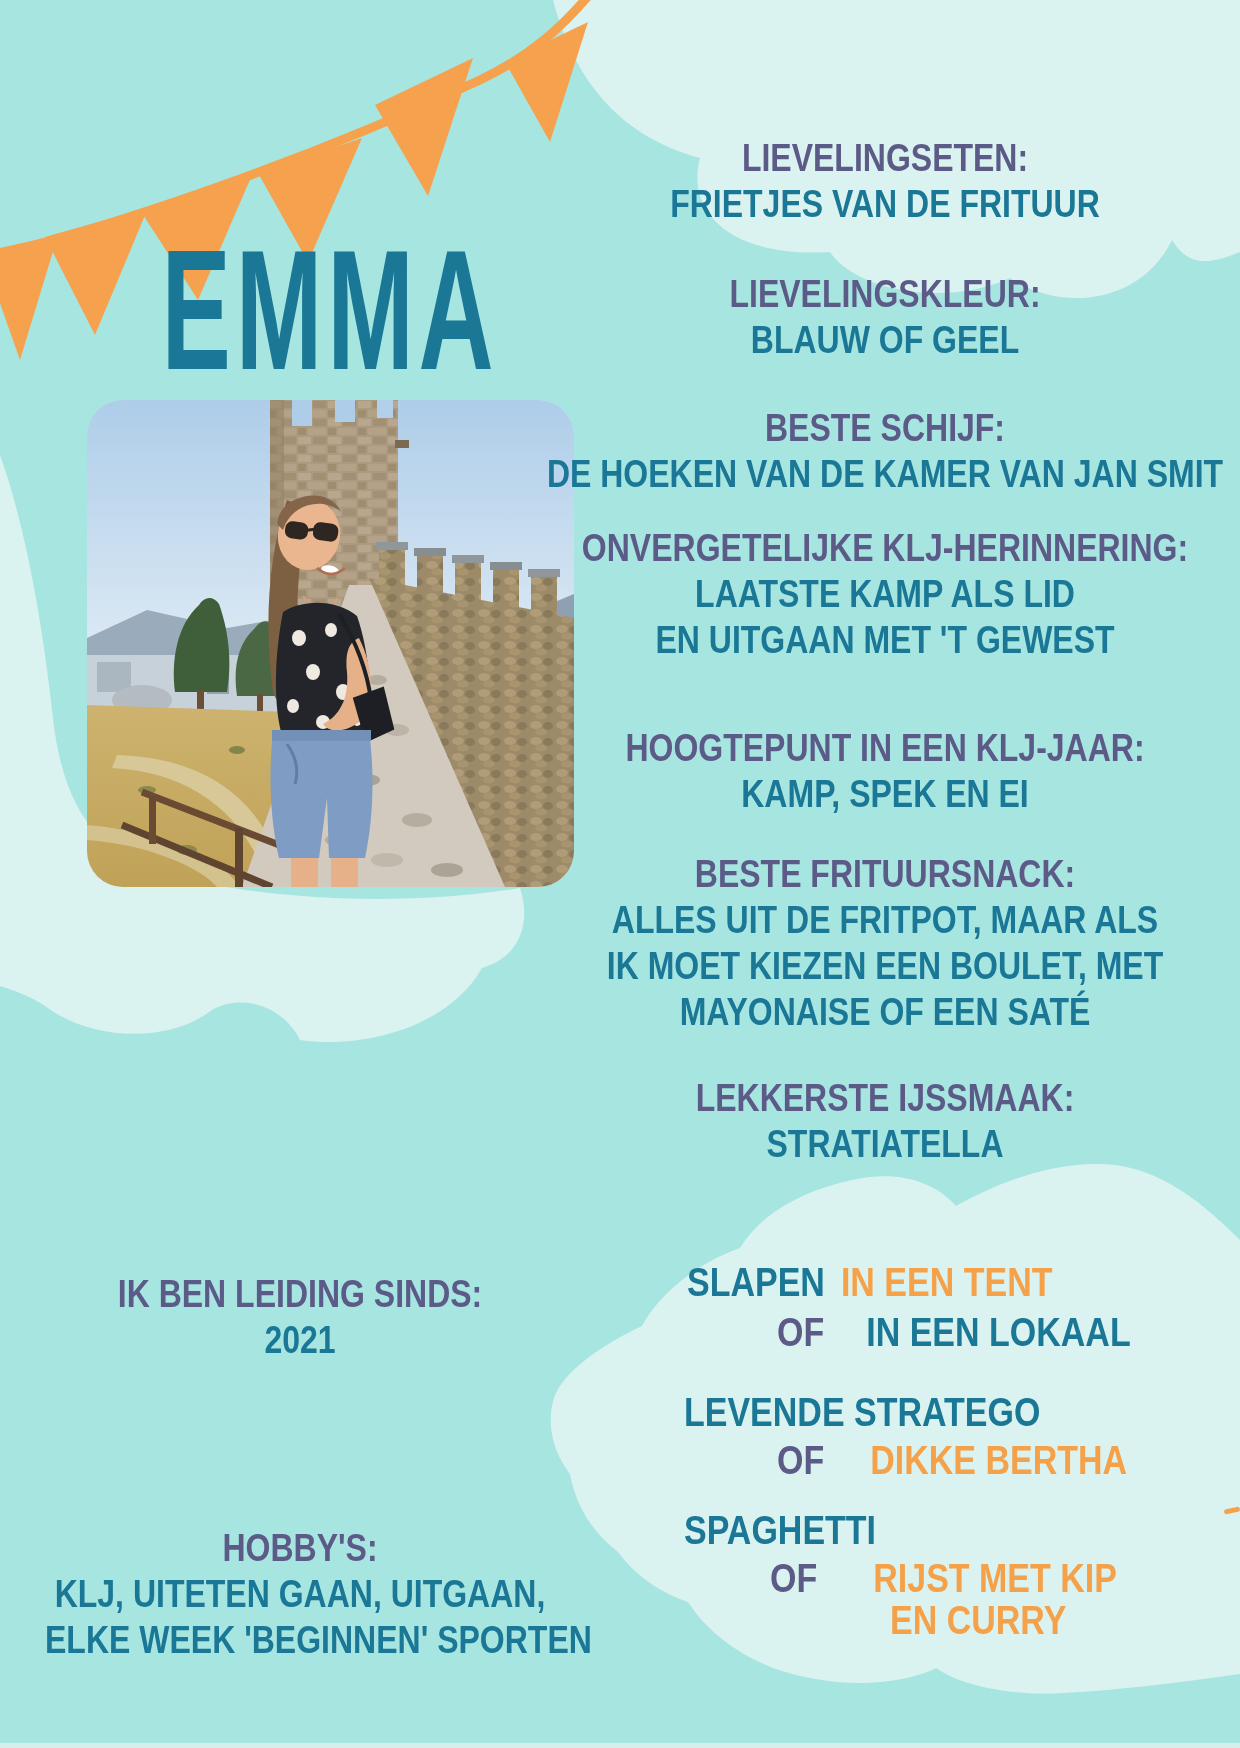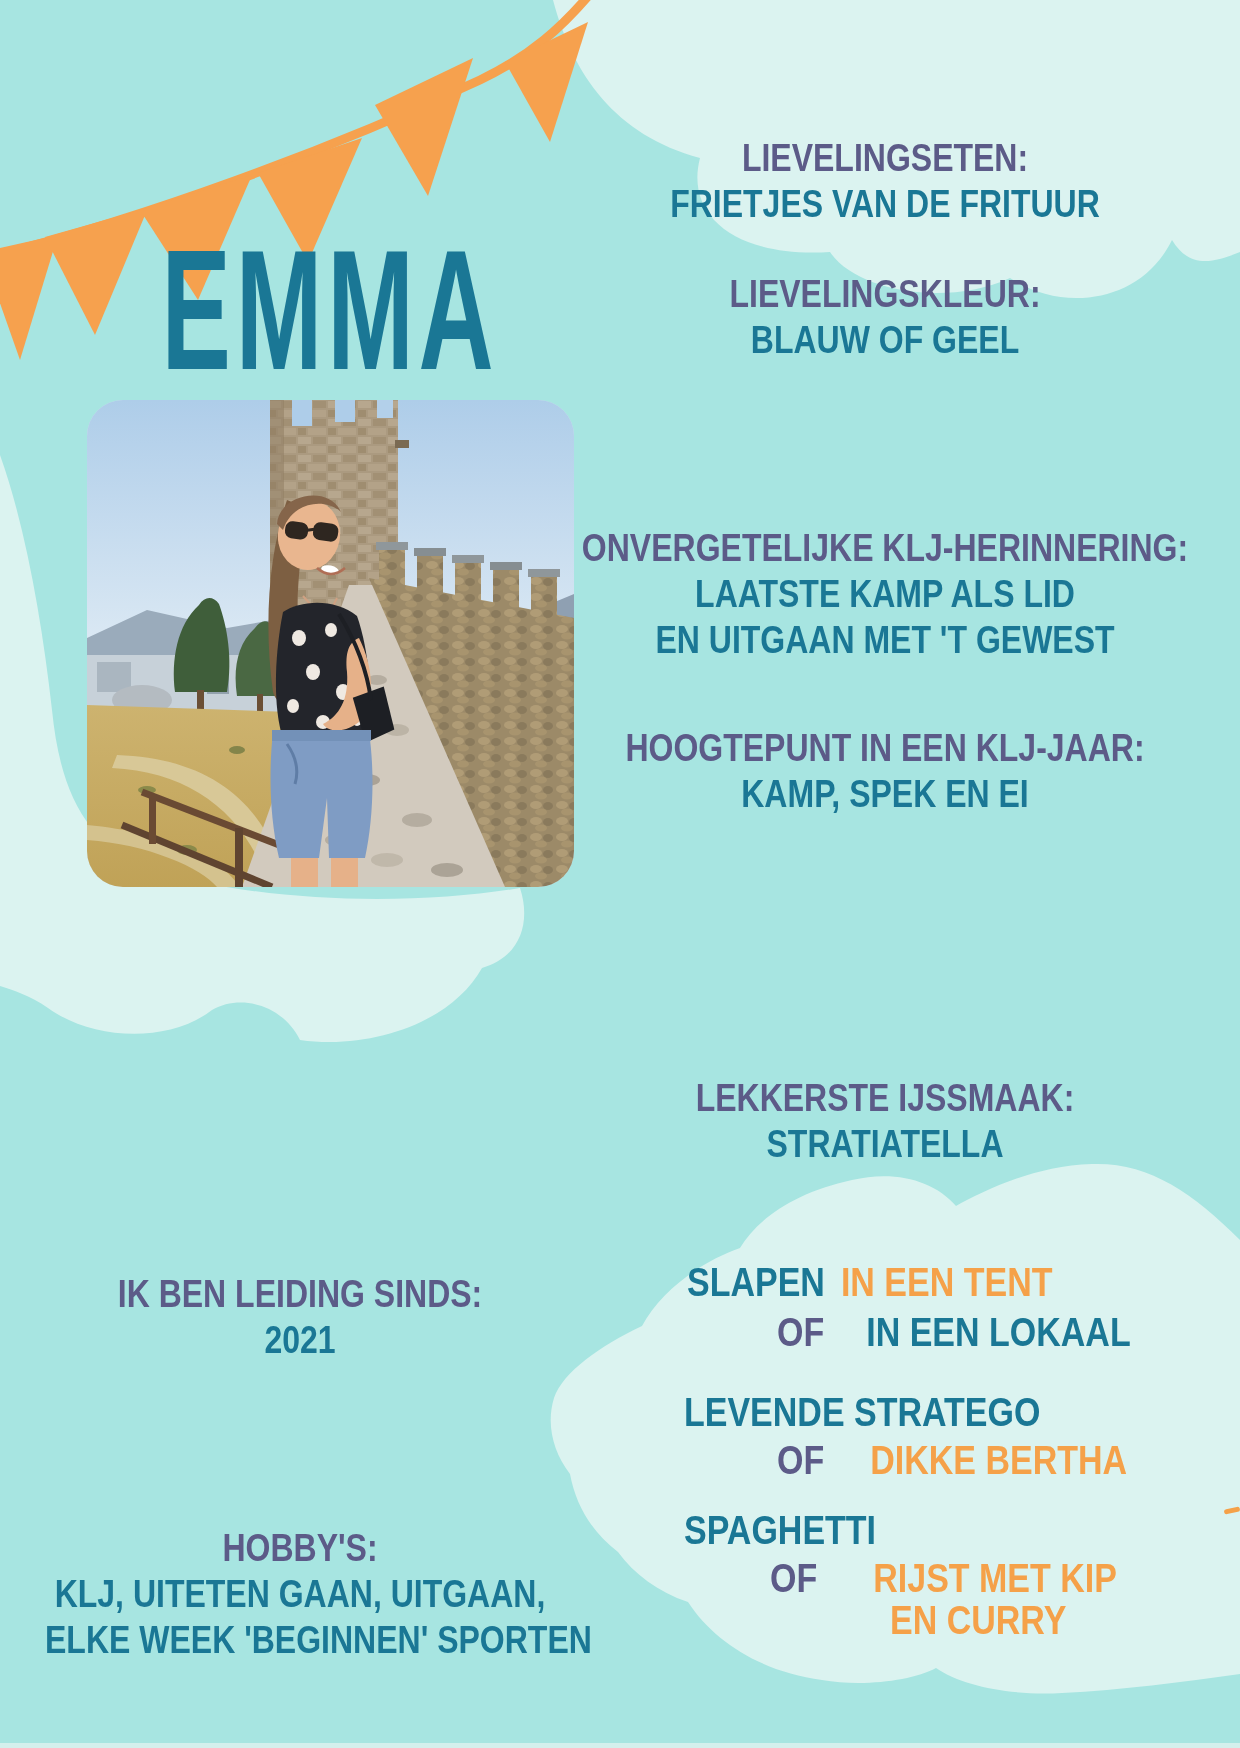--- a/index.html
+++ b/index.html
@@ -210,29 +210,39 @@
 
   <div class="col rcol">
     <div class="block" style="top:122px">
       <div class="tline q">LIEVELINGSETEN:</div>
       <div class="tline a">FRIETJES VAN DE FRITUUR</div>
     </div>
     <div class="block" style="top:258px">
       <div class="tline q">LIEVELINGSKLEUR:</div>
       <div class="tline a">BLAUW OF GEEL</div>
     </div>
+    <div class="block" style="top:392px">
+      <div class="tline q">BESTE SCHIJF:</div>
+      <div class="tline a">DE HOEKEN VAN DE KAMER VAN JAN SMIT</div>
+    </div>
     <div class="block" style="top:512px">
       <div class="tline q">ONVERGETELIJKE KLJ-HERINNERING:</div>
       <div class="tline a">LAATSTE KAMP ALS LID</div>
       <div class="tline a">EN UITGAAN MET 'T GEWEST</div>
     </div>
     <div class="block" style="top:712px">
       <div class="tline q">HOOGTEPUNT IN EEN KLJ-JAAR:</div>
       <div class="tline a">KAMP, SPEK EN EI</div>
     </div>
+    <div class="block" style="top:838px">
+      <div class="tline q">BESTE FRITUURSNACK:</div>
+      <div class="tline a">ALLES UIT DE FRITPOT, MAAR ALS</div>
+      <div class="tline a">IK MOET KIEZEN EEN BOULET, MET</div>
+      <div class="tline a">MAYONAISE OF EEN SATÉ</div>
+    </div>
     <div class="block" style="top:1062px">
       <div class="tline q">LEKKERSTE IJSSMAAK:</div>
       <div class="tline a">STRATIATELLA</div>
     </div>
   </div>
 
   <div class="col lcol">
     <div class="block" style="top:1258px">
       <div class="tline q">IK BEN LEIDING SINDS:</div>
       <div class="tline a">2021</div>

